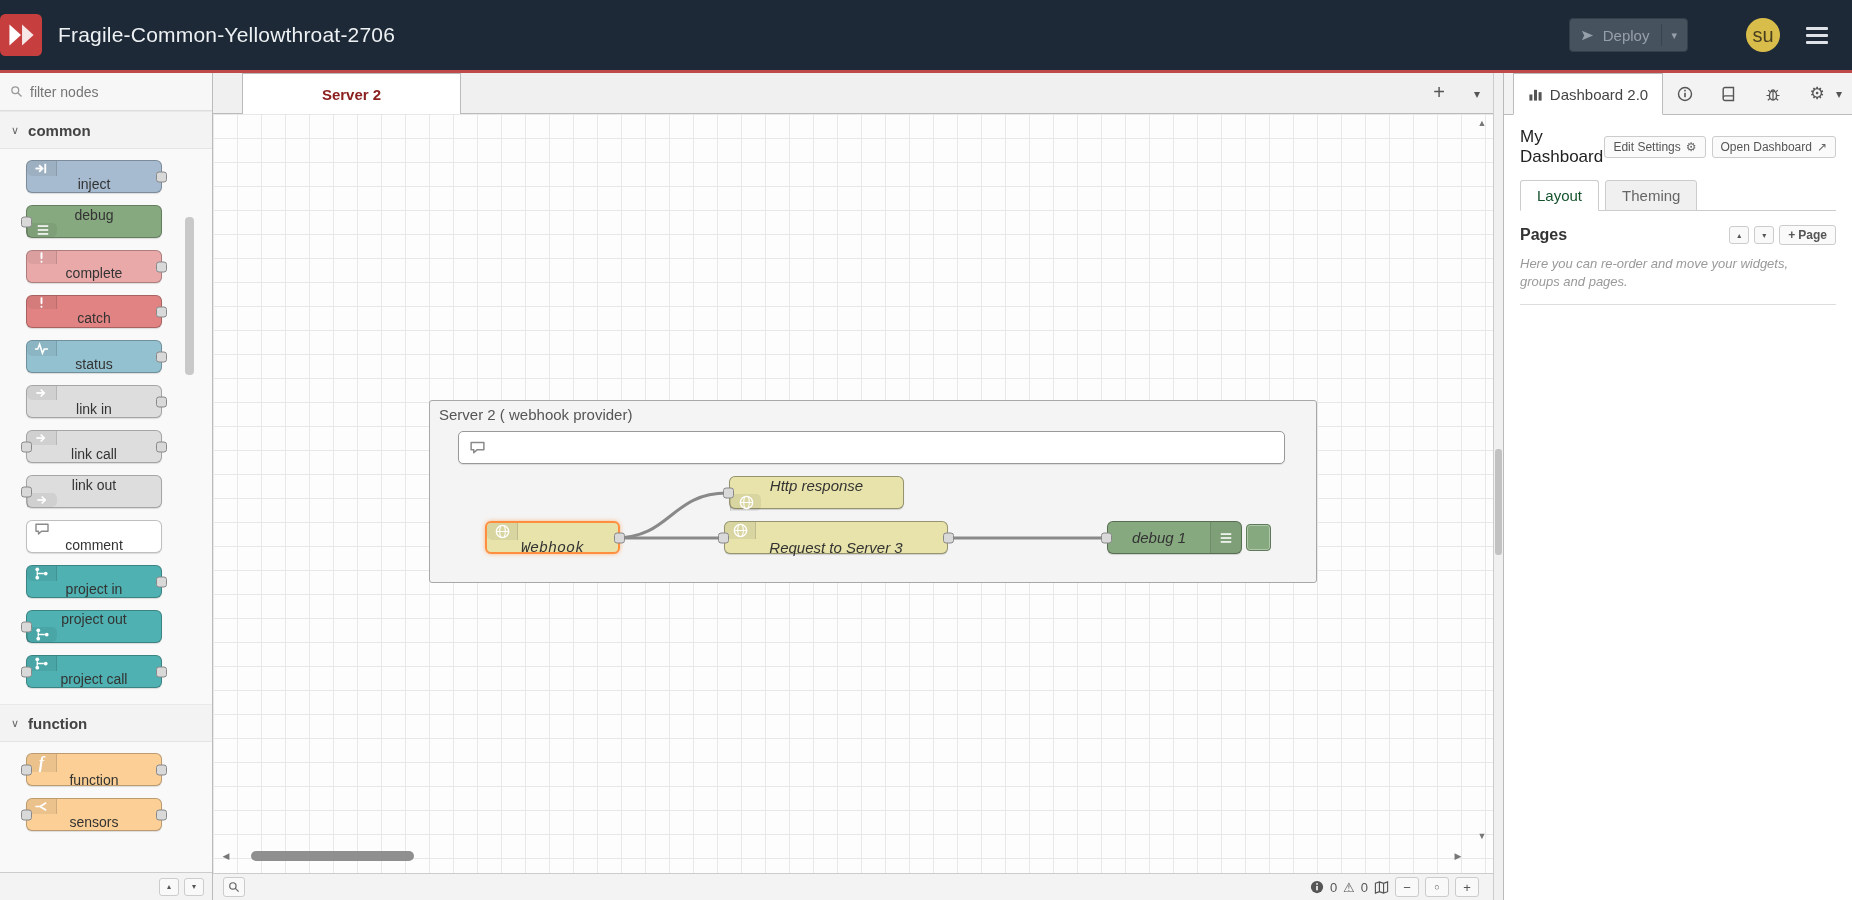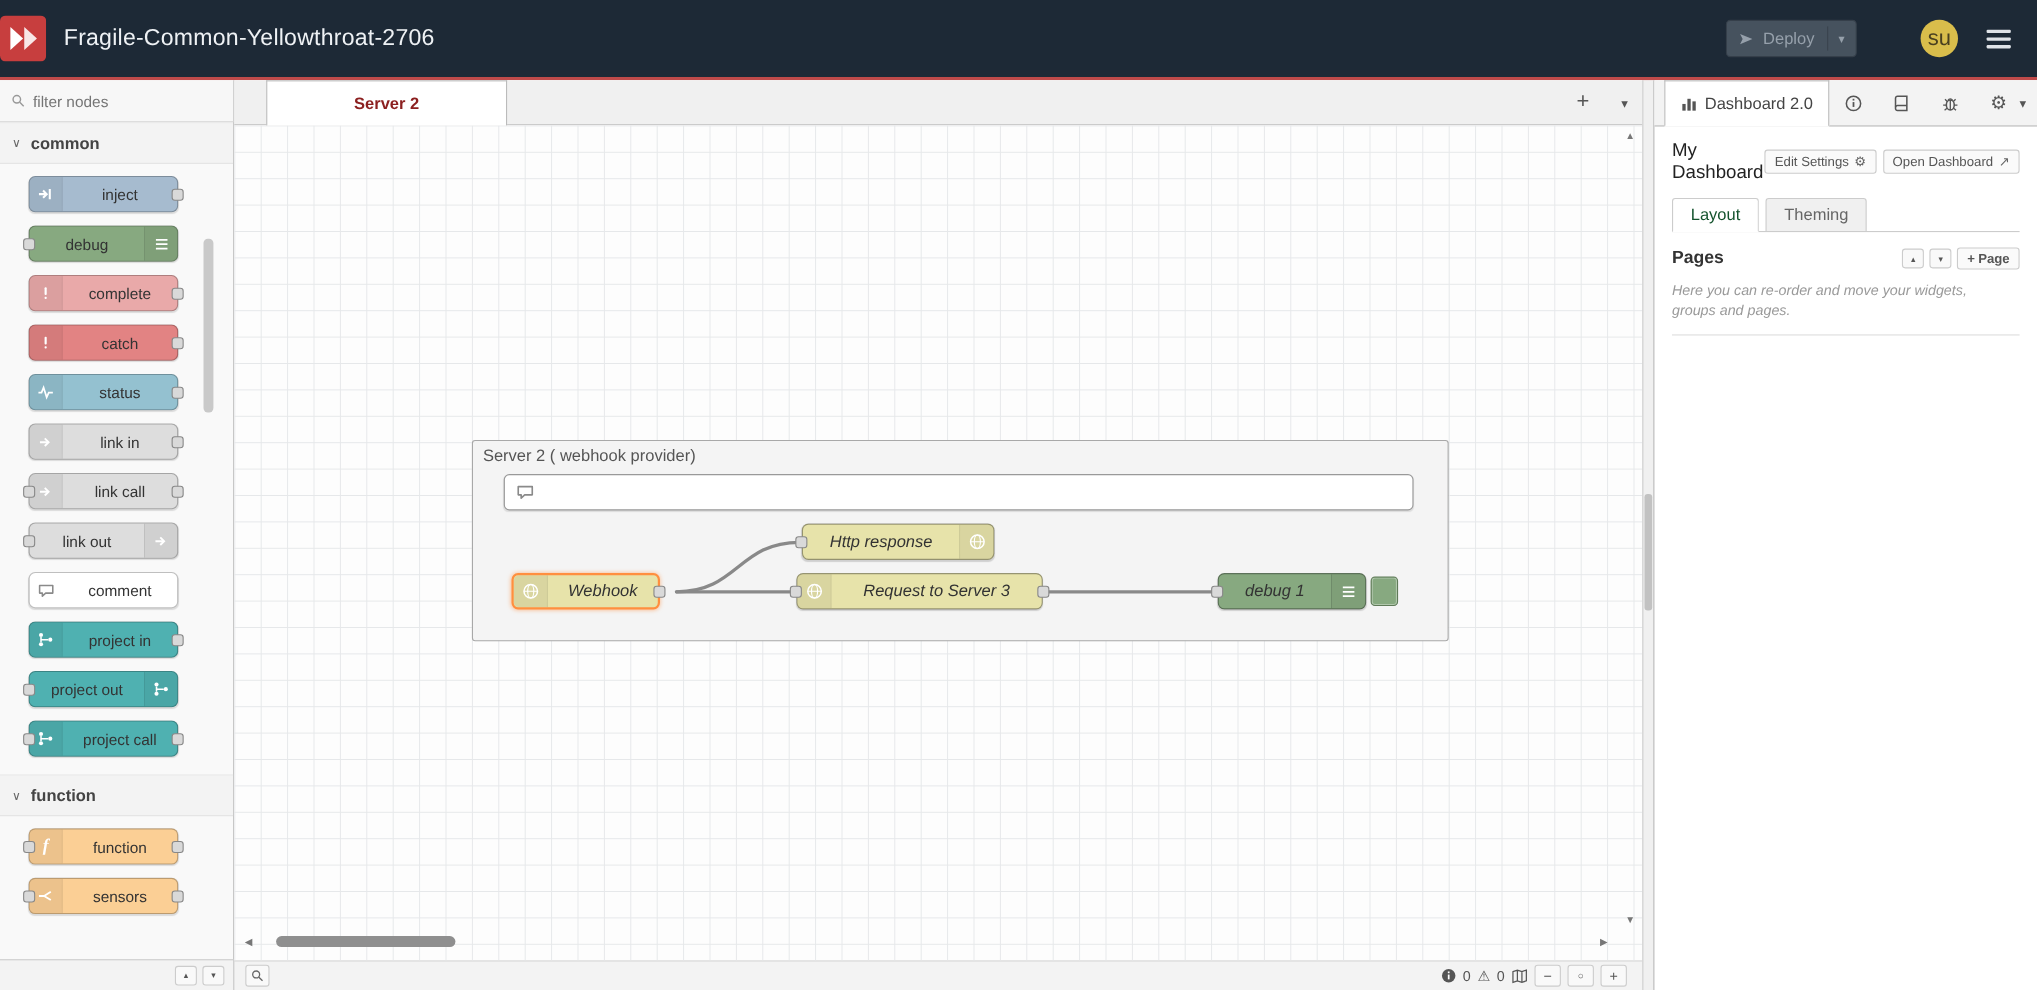--- a/index.html
+++ b/index.html
@@ -29,21 +29,21 @@
   .palette { width: 213px; border-right: 1px solid #bbb; background: #f9f9f9; position: relative; display: flex; flex-direction: column; }
   .pal-search { height: 38px; border-bottom: 1px solid #ddd; background: #f7f7f7; display: flex; align-items: center; padding: 0 10px; gap: 7px; flex: none; }
   .pal-search input { border: none; outline: none; background: transparent; font-size: 14px; color: #555; width: 150px; font-family: inherit; }
   .pal-body { flex: 1; overflow: hidden; position: relative; }
   .pal-cat { height: 38px; background: #f3f3f3; border-bottom: 1px solid #e4e4e4; border-top: 1px solid #e9e9e9;
     display: flex; align-items: center; gap: 9px; padding-left: 11px; font-size: 15px; font-weight: bold; color: #444; cursor: pointer; }
   .pal-cat .chev { font-size: 11px; color: #666; font-weight: normal; }
   .pal-list { padding: 11px 0 4px; }
   .pnode { position: relative; width: 136px; height: 33px; border: 1px solid rgba(0,0,0,0.25); border-radius: 6px;
     margin: 0 0 12px 26px; display: flex; align-items: stretch; font-size: 14px; color: #333;
-    box-shadow: 0 1px 1px rgba(0,0,0,0.12); cursor: move; }
+    box-shadow: 0 1px 1px rgba(0,0,0,0.12); cursor: move; flex-direction: column; }
   .plabel { flex: 1; display: flex; align-items: center; justify-content: center; padding: 0 4px; white-space: nowrap; }
   .picon { width: 30px; flex: none; display: flex; align-items: center; justify-content: center; background: rgba(0,0,0,0.06); }
   .picon.ileft { border-right: 1px solid rgba(0,0,0,0.12); border-radius: 5px 0 0 5px; }
   .picon.iright { border-left: 1px solid rgba(0,0,0,0.12); border-radius: 0 5px 5px 0; }
   .picon.noback { background: transparent; border-right: none; }
   .pport { position: absolute; width: 11px; height: 11px; background: #d9d9d9; border: 1px solid #888; border-radius: 3px; top: 50%; transform: translateY(-50%); }
   .pport.pl { left: -6px; } .pport.pr { right: -6px; }
   .fx { color: #fff; font-style: italic; font-weight: bold; font-family: "Liberation Serif", serif; font-size: 16px; }
   .pal-scroll { position: absolute; top: 46px; right: 18px; width: 9px; bottom: 40px; }
   .pal-scroll .thumb { position: absolute; top: 60px; height: 158px; width: 9px; background: #c9c9c9; border-radius: 4px; cursor: grab; }
@@ -63,21 +63,21 @@
   .flow-group { position: absolute; background: #f4f4f4; border: 1px solid #a8a8a8; border-radius: 3px; z-index: 1; }
   .group-label { font-size: 15px; color: #555; padding: 5px 0 0 9px; }
   .wires { position: absolute; left: 0; top: 0; z-index: 2; pointer-events: none; }
   .wires path { stroke: #898989; stroke-width: 3; fill: none; stroke-linecap: round; }
   .fnode { position: absolute; height: 33px; border: 1px solid rgba(0,0,0,0.35); border-radius: 6px; display: flex; align-items: stretch;
     z-index: 3; box-shadow: 0 1px 1px rgba(0,0,0,0.15); cursor: move; }
   .fnode .flabel { flex: 1; display: flex; align-items: center; justify-content: center; font-size: 15px; font-style: italic; color: #333; white-space: nowrap; padding: 0 6px; }
   .fnode .ficon { width: 31px; flex: none; display: flex; align-items: center; justify-content: center; background: rgba(0,0,0,0.06); }
   .fnode .ficon.ileft { border-right: 1px solid rgba(0,0,0,0.12); border-radius: 5px 0 0 5px; }
   .fnode .ficon.iright { border-left: 1px solid rgba(0,0,0,0.12); border-radius: 0 5px 5px 0; }
-  .http { background: #e7e3aa; }
+  .http { background: #e7e3aa; flex-direction: column; }
   .dbg { background: #87a980; }
   .fnode.sel { border: 2px solid #ff8f3f; box-shadow: 0 0 4px rgba(255,143,63,0.6); }
   .fport { position: absolute; width: 11px; height: 11px; background: #d9d9d9; border: 1px solid #888; border-radius: 3px; top: 50%; transform: translateY(-50%); z-index: 4; cursor: crosshair; }
   .fport.pl { left: -7px; } .fport.pr { right: -7px; }
   .comment-node { position: absolute; height: 33px; background: #fff; border: 1px solid #999; border-radius: 5px; display: flex; align-items: center;
     z-index: 3; box-shadow: 0 1px 1px rgba(0,0,0,0.1); cursor: move; }
   .comment-node .cicon { width: 36px; display: flex; align-items: center; justify-content: center; flex: none; }
   .comment-node .ctext { flex: 1; text-align: center; font-size: 16px; font-style: italic; color: #444; white-space: nowrap; overflow: hidden; }
   .debug-toggle { position: absolute; width: 25px; height: 27px; background: #87a980; border: 1px solid #5f7a58; border-radius: 4px; z-index: 3;
     box-shadow: inset 0 0 0 1px rgba(255,255,255,0.35); cursor: pointer; }
@@ -372,21 +372,21 @@
         <span class="ficon iright">
           <svg width="17" height="17" viewBox="0 0 16 16">
               <circle cx="8" cy="8" r="5.8" fill="none" stroke="#fff" stroke-width="1.3"></circle>
               <ellipse cx="8" cy="8" rx="2.6" ry="5.8" fill="none" stroke="#fff" stroke-width="1"></ellipse>
               <line x1="2.2" y1="8" x2="13.8" y2="8" stroke="#fff" stroke-width="1"></line>
             </svg>
         </span>
         <span class="fport pl"></span>
       </div>
 
-      <div class="fnode http sel" style="left:252px; top:407px; width:135px;">
+      <div class="fnode http sel" style="left:272px; top:407px; width:135px;font-family:Liberation Mono, monospace;">
         <span class="ficon ileft">
           <svg width="17" height="17" viewBox="0 0 16 16">
               <circle cx="8" cy="8" r="5.8" fill="none" stroke="#fff" stroke-width="1.3"></circle>
               <ellipse cx="8" cy="8" rx="2.6" ry="5.8" fill="none" stroke="#fff" stroke-width="1"></ellipse>
               <line x1="2.2" y1="8" x2="13.8" y2="8" stroke="#fff" stroke-width="1"></line>
             </svg>
         </span>
         <span class="flabel">Webhook</span>
         <span class="fport pr"></span>
       </div>

